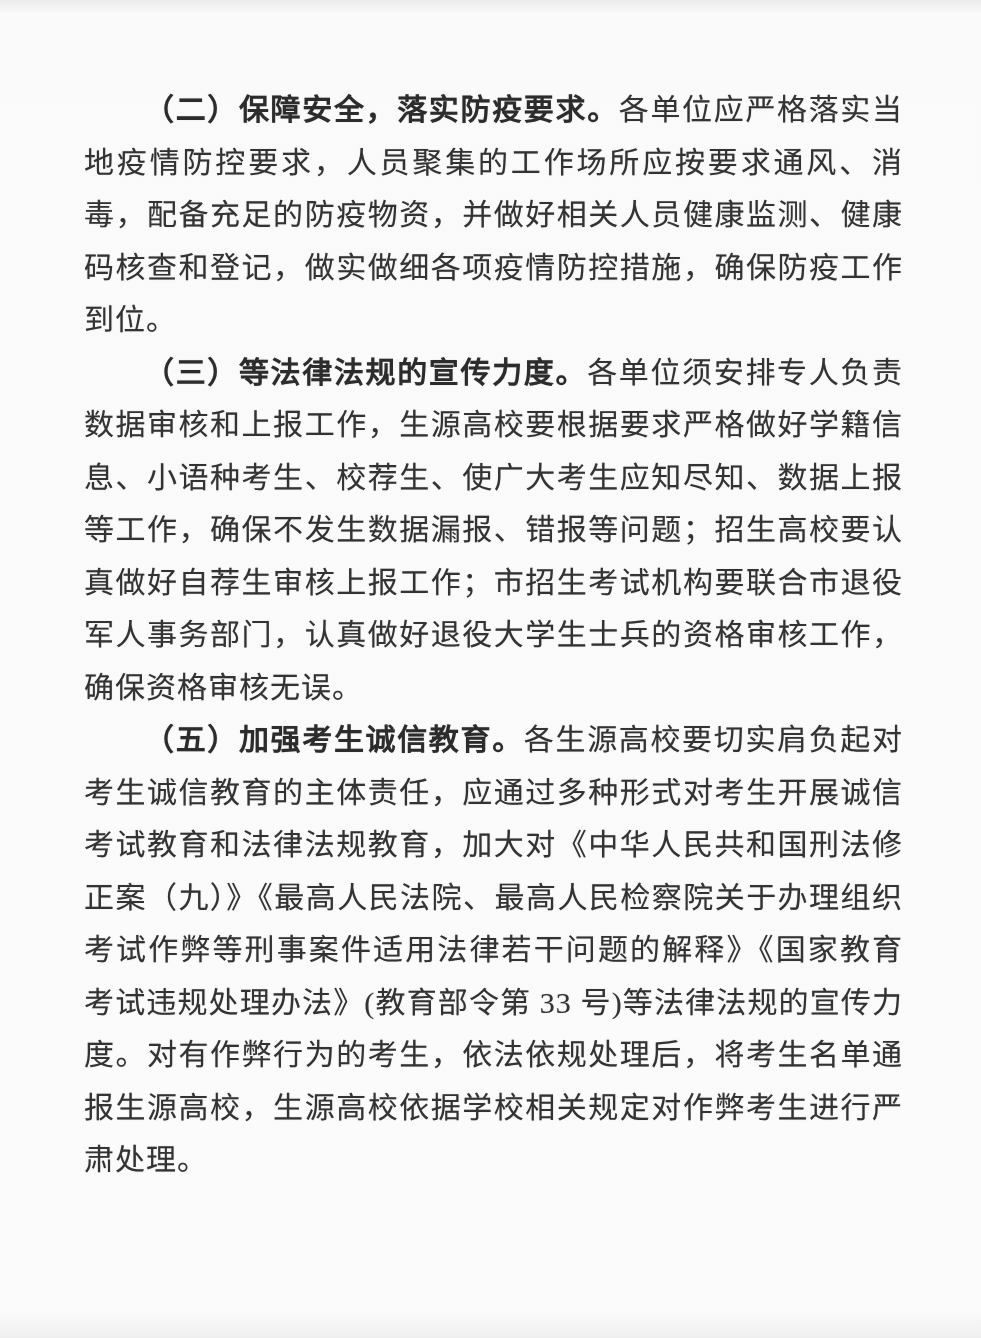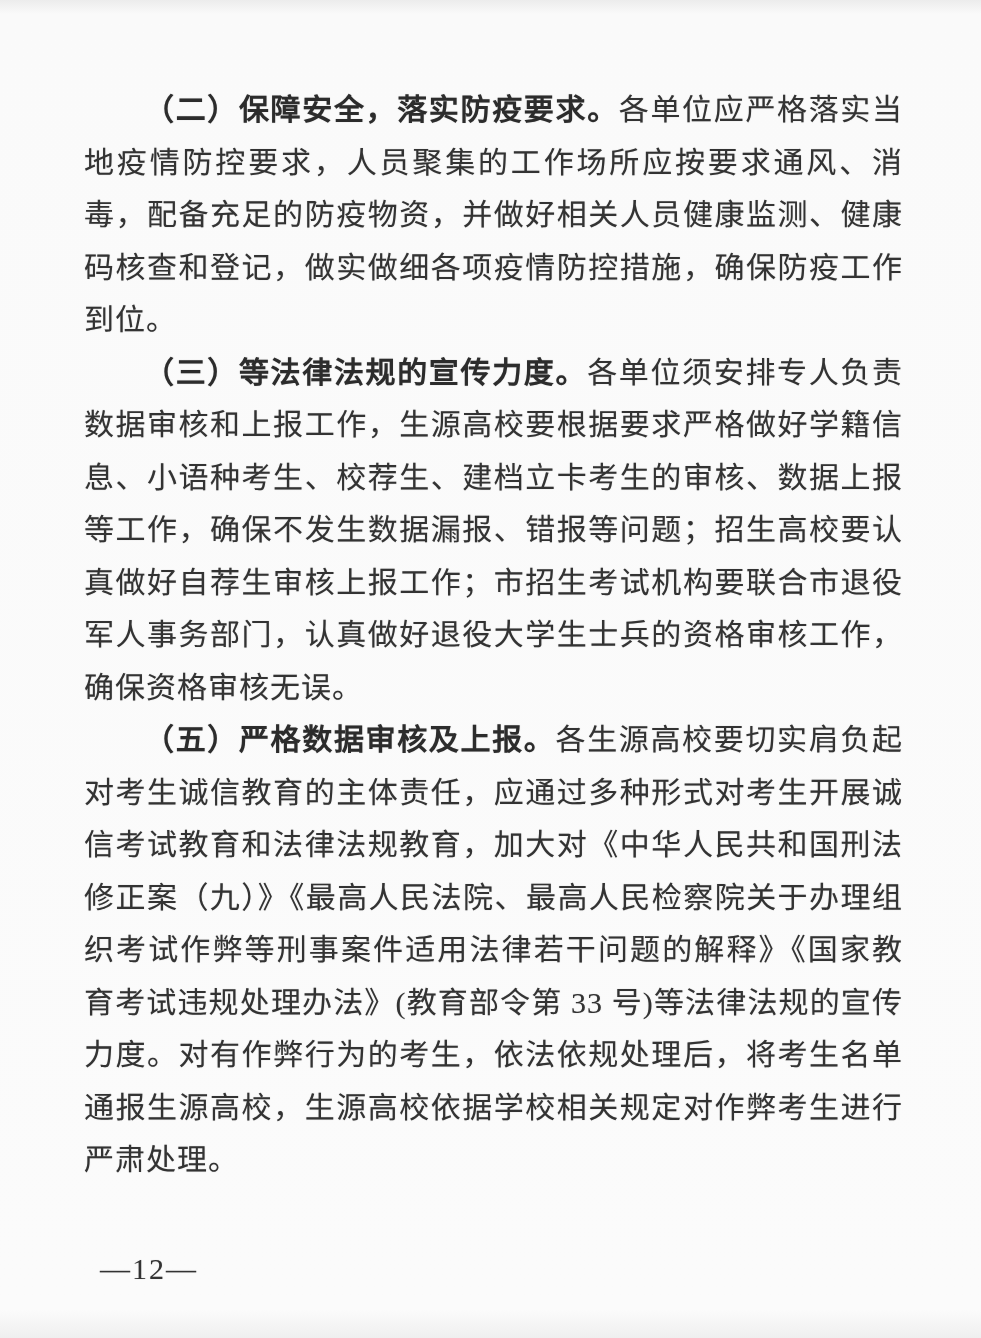--- a/index.html
+++ b/index.html
@@ -60,26 +60,23 @@
 <body>
 
 <div class="page">
   <main class="content">
 
     <p class="para">
       <span class="lead">（二）保障安全，落实防疫要求。</span><span class="body">各单位应严格落实当地疫情防控要求，人员聚集的工作场所应按要求通风、消毒，配备充足的防疫物资，并做好相关人员健康监测、健康码核查和登记，做实做细各项疫情防控措施，确保防疫工作到位。</span>
     </p>
 
     <p class="para">
-      <span class="lead">（三）等法律法规的宣传力度。</span><span class="body">各单位须安排专人负责数据审核和上报工作，生源高校要根据要求严格做好学籍信息、小语种考生、校荐生、建档立卡考生的审核、数据上报等工作，确保不发生数据漏报、错报等问题；招生高校要认真做好自荐生审核上报工作；市招生考试机构要联合市退役军人事务部门，认真做好退役大学生士兵的资格审核工作，确保资格审核无误。</span>
+      <span class="lead">（三）等法律法规的宣传力度。</span><span class="body">各单位须安排专人负责数据审核和上报工作，生源高校要根据要求严格做好学籍信息、小语种考生、校荐生、使广大考生应知尽知、数据上报等工作，确保不发生数据漏报、错报等问题；招生高校要认真做好自荐生审核上报工作；市招生考试机构要联合市退役军人事务部门，认真做好退役大学生士兵的资格审核工作，确保资格审核无误。</span>
     </p>
 
 
     <p class="para">
-      <span class="lead">（五）严格数据审核及上报。</span><span class="body">各生源高校要切实肩负起对考生诚信教育的主体责任，应通过多种形式对考生开展诚信考试教育和法律法规教育，加大对《中华人民共和国刑法修正案（九）》《最高人民法院、最高人民检察院关于办理组织考试作弊等刑事案件适用法律若干问题的解释》《国家教育考试违规处理办法》(教育部令第 33 号)等法律法规的宣传力度。对有作弊行为的考生，依法依规处理后，将考生名单通报生源高校，生源高校依据学校相关规定对作弊考生进行严肃处理。</span>
+      <span class="lead">（五）加强考生诚信教育。</span><span class="body">各生源高校要切实肩负起对考生诚信教育的主体责任，应通过多种形式对考生开展诚信考试教育和法律法规教育，加大对《中华人民共和国刑法修正案（九）》《最高人民法院、最高人民检察院关于办理组织考试作弊等刑事案件适用法律若干问题的解释》《国家教育考试违规处理办法》(教育部令第 33 号)等法律法规的宣传力度。对有作弊行为的考生，依法依规处理后，将考生名单通报生源高校，生源高校依据学校相关规定对作弊考生进行严肃处理。</span>
     </p>
 
   </main>
 
-  <footer class="footer">
-    <span class="page-number">—12—</span>
-  </footer>
 </div>
 
 </body></html>

